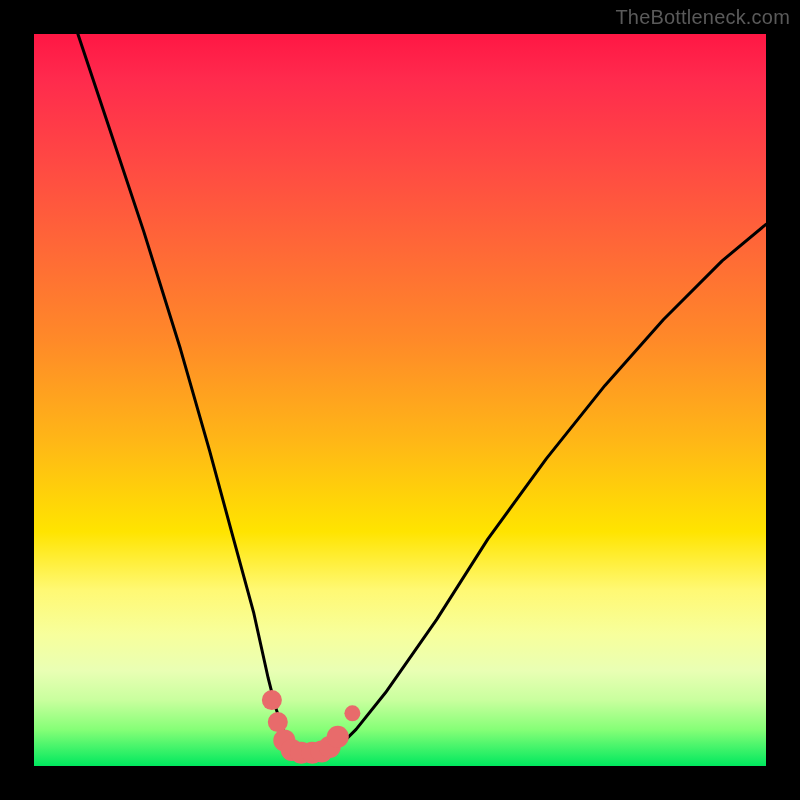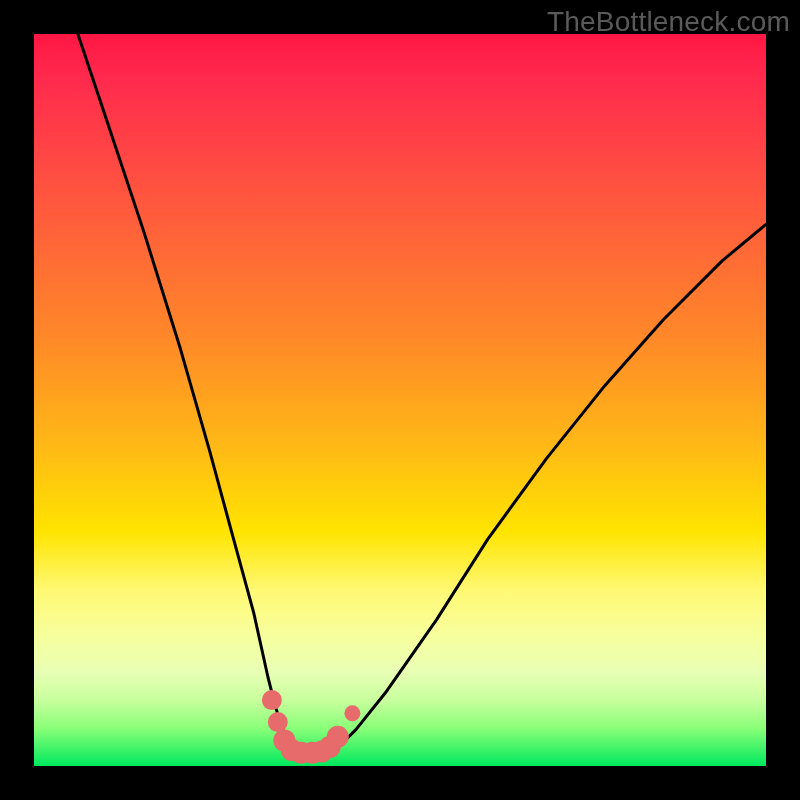--- a/index.html
+++ b/index.html
@@ -49,21 +49,21 @@
     top: 0;
     width: 732px;
     height: 732px;
     pointer-events: none;
   }
   .watermark {
     position: absolute;
     top: 6px;
     right: 10px;
     color: #5a5a5a;
-    font-size: 28px;
+    font-size: 20px;
     font-weight: 500;
     letter-spacing: 0.2px;
     user-select: none;
   }
 </style>
 </head>
 <body>
 
 <div class="frame">
 

